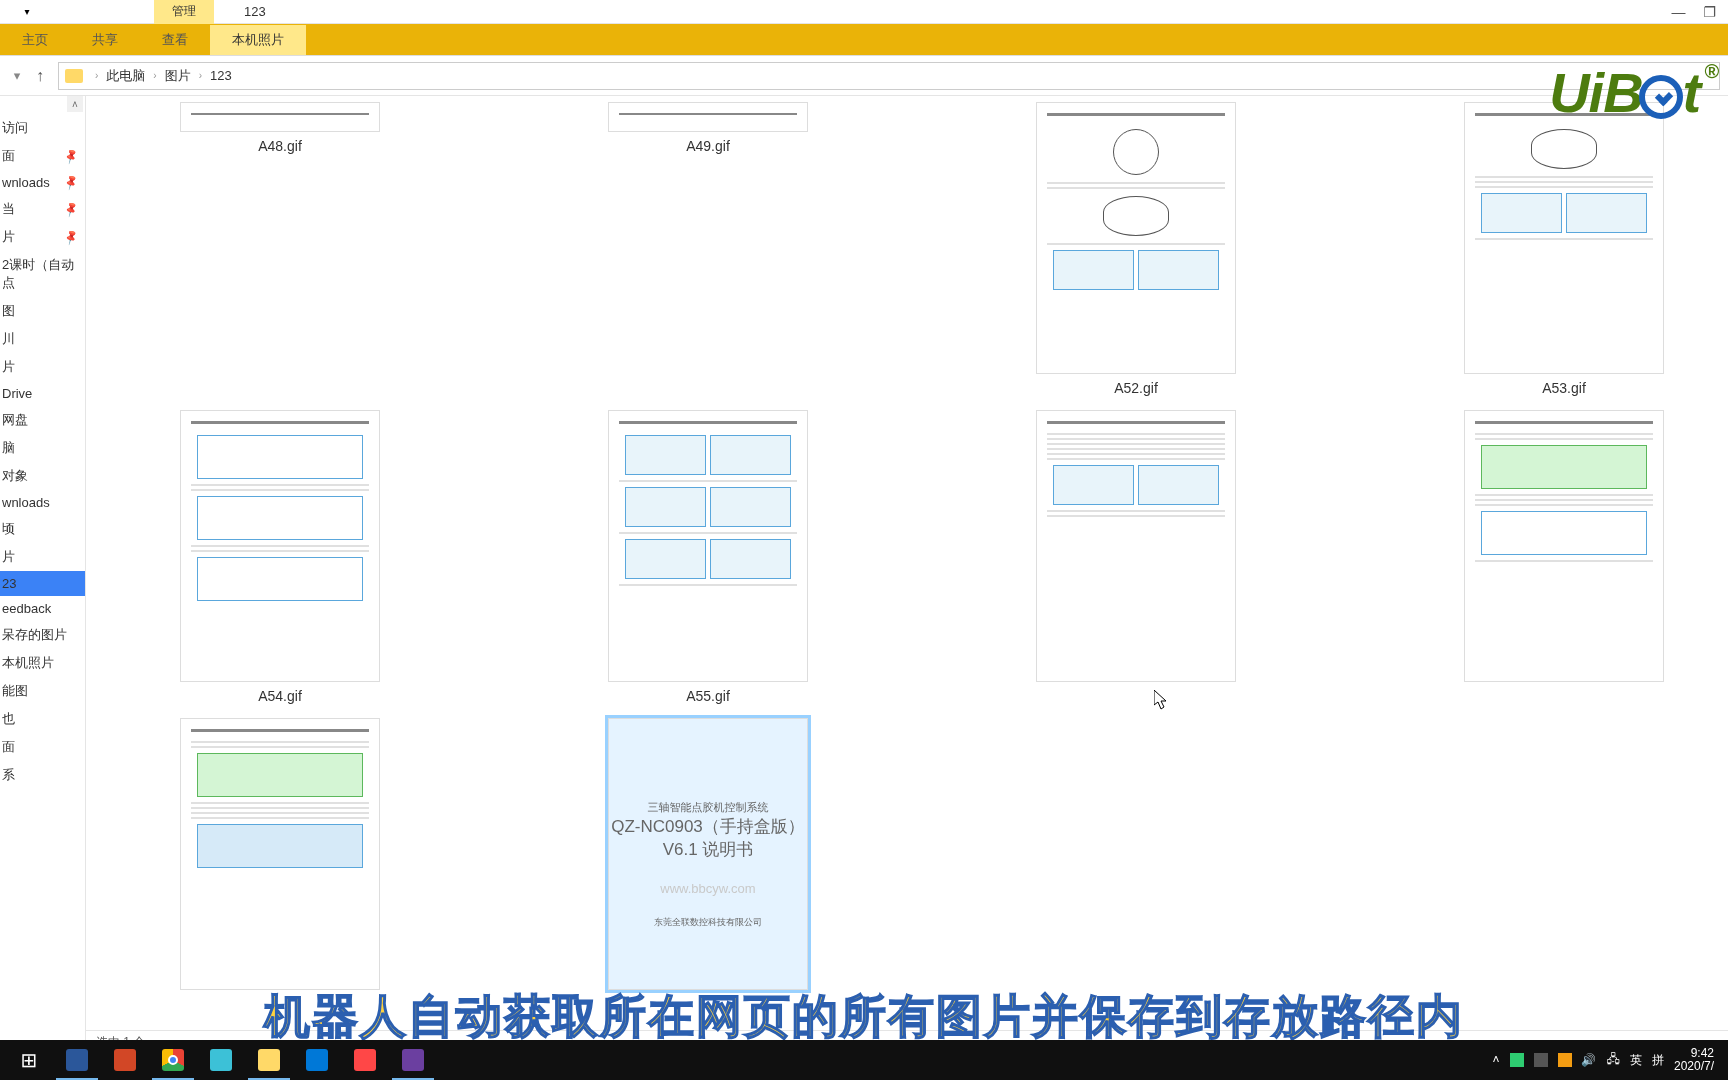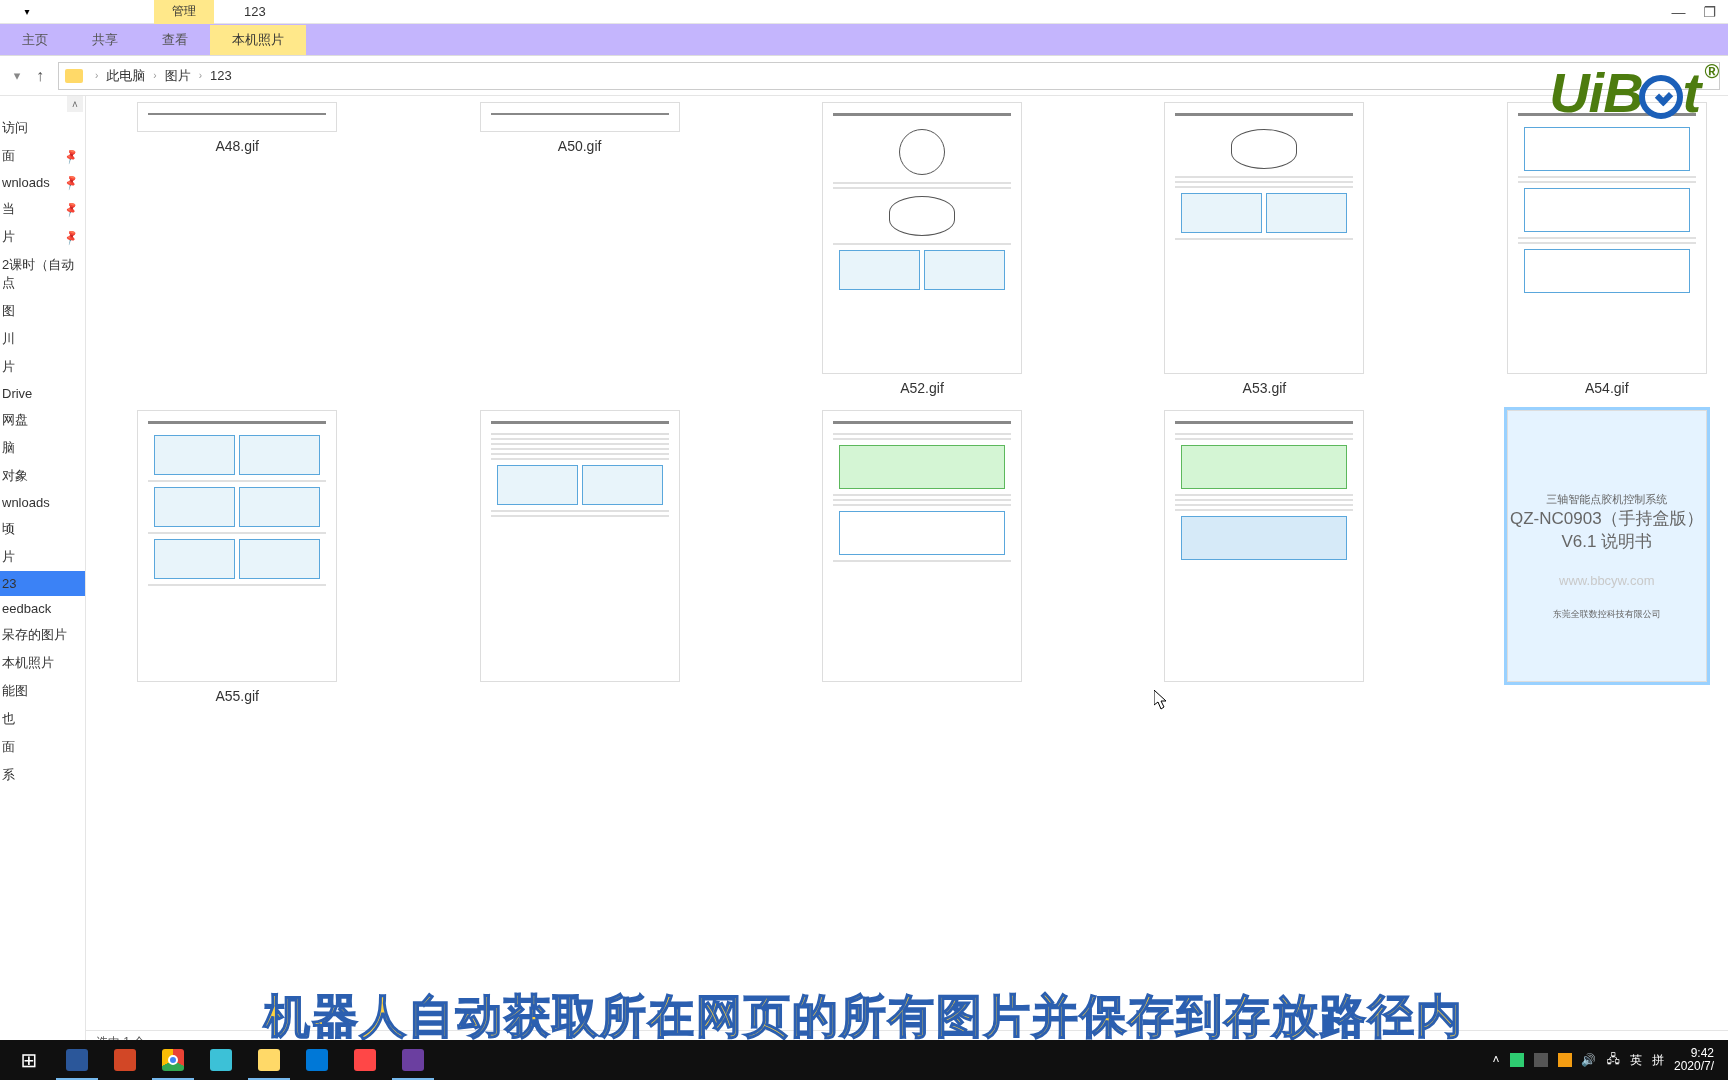--- a/index.html
+++ b/index.html
@@ -7,21 +7,21 @@
 
 
 .titlebar { height: 24px; background: #fff; display: flex; align-items: center; border-bottom: 1px solid #e5e5e5; }
 .titlebar .left { display: flex; align-items: center; gap: 8px; padding-left: 20px; }
 .titlebar .dd { width: 14px; height: 14px; display: flex; align-items: center; justify-content: center; font-size: 10px; }
 .titlebar .manage-tab { background: #ffe88a; color: #333; font-size: 12px; padding: 4px 18px; margin-left: 120px; }
 .titlebar .folder-name { font-size: 13px; color: #333; margin-left: 30px; }
 .titlebar .winctrl { margin-left: auto; display: flex; gap: 18px; padding-right: 12px; font-size: 14px; color: #555; }
 
 
-.ribbon { height: 32px; display: flex; align-items: center; padding-left: 0; border-bottom: 1px solid #ddd; background:#c4b5fd; }
+.ribbon { height: 32px; display: flex; align-items: center; padding-left: 0; border-bottom: 1px solid #ddd; background:#eab308; }
 .ribbon .tab { font-size: 13px; color: #555; padding: 6px 22px; }
 .ribbon .tool-tab { background: #ffe88a; color: #333; }
 
 
 .addr-row { height: 40px; display: flex; align-items: center; padding: 0 8px; gap: 6px; border-bottom: 1px solid #e5e5e5; }
 .addr-row .nav-arrow { width: 18px; height: 18px; display:flex; align-items:center; justify-content:center; color:#888; font-size:13px; }
 .addr-row .up { font-size: 16px; color: #555; padding: 0 4px; }
 .addr-row .path-box { flex: 1; height: 28px; border: 1px solid #ccc; display: flex; align-items: center; padding: 0 6px; gap: 6px; font-size: 13px; color: #333; margin-left: 4px; }
 .addr-row .path-box .folder-ico { width: 18px; height: 14px; background: #ffd968; border-radius: 2px; display:inline-block; margin-right:4px; }
 .addr-row .path-box .sep { color: #999; font-size: 10px; padding: 0 2px; }
@@ -32,21 +32,21 @@
 
 .sidebar { width: 86px; border-right: 1px solid #e5e5e5; overflow: hidden; position: relative; background:#fff; }
 .sidebar .scroll-top { position:absolute; top:0; right:2px; width:16px; height:16px; background:#f0f0f0; display:flex; align-items:center; justify-content:center; font-size:10px; color:#666; }
 .sidebar-list { padding-top: 18px; }
 .sidebar-item { display:flex; align-items:center; justify-content:space-between; padding: 5px 6px 5px 2px; font-size: 13px; color:#333; }
 .sidebar-item.active { background: #3b82f6; }
 .sidebar-item .pin { color:#888; font-size:11px; transform: rotate(-30deg); }
 
 
 .content { flex:1; overflow: hidden; padding: 6px 10px 0 40px; position: relative; }
-.grid { display: grid; grid-template-columns: repeat(5, 1fr); column-gap: 120px; row-gap: 8px; }
+.grid { display: grid; grid-template-columns: repeat(4, 1fr); column-gap: 120px; row-gap: 8px; }
 .cell { display: flex; flex-direction: column; align-items: center; }
 .thumb { width: 200px; height: 130px; background: #fff; border: 1px solid #ddd; display:flex; align-items:center; justify-content:center; margin-bottom:4px; position:relative; }
 .thumb.row2, .thumb.row4 { height: 272px; }
 .fname { font-size: 14px; color: #333; padding: 2px 0 6px; }
 .cell.selected .thumb { outline: 3px solid #99d1ff; background:#e5f3ff; }
 
 
 .doclines { position:absolute; inset:10px; display:flex; flex-direction:column; gap:3px; }
 .doclines .ln { height:2px; background:#e0e0e0; }
 .doclines .shape1 { width:46px; height:46px; border:1px solid #555; border-radius:50%; margin:4px auto; }
@@ -228,21 +228,21 @@
             </div>
           </div>
           <div class="fname">A48.gif</div>
         </div>
         <div class="cell">
           <div class="thumb" style="height:30px">
             <div class="doclines">
               <div class="hdr"></div>
             </div>
           </div>
-          <div class="fname">A50.gif</div>
+          <div class="fname">A49.gif</div>
         </div>
         <div class="cell">
           <div class="thumb row2">
             <div class="doclines">
               <div class="hdr"></div>
               <div class="shape1"></div>
               <div class="ln"></div>
               <div class="ln"></div>
               <div class="shape2"></div>
               <div class="ln"></div>

